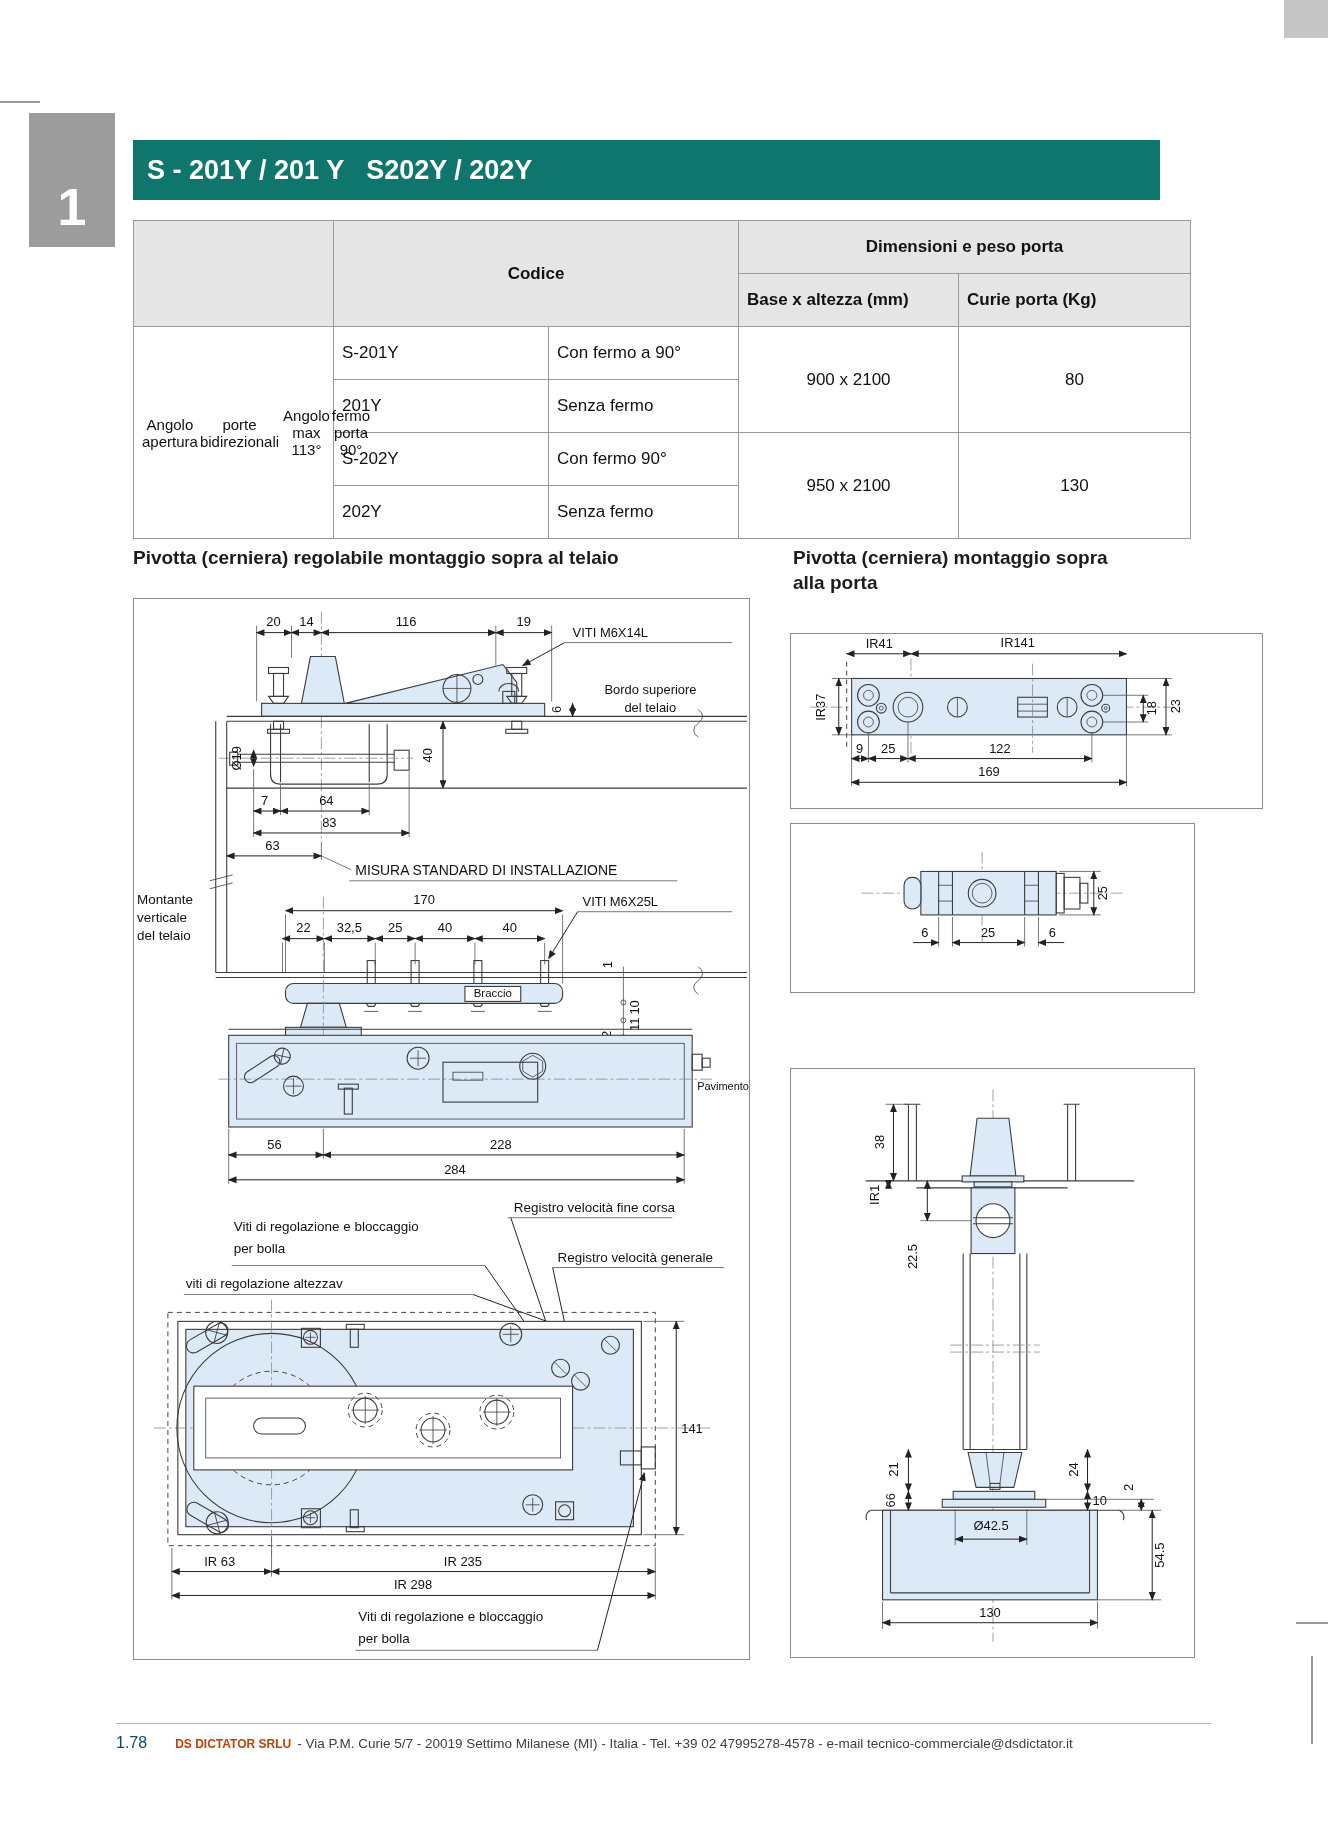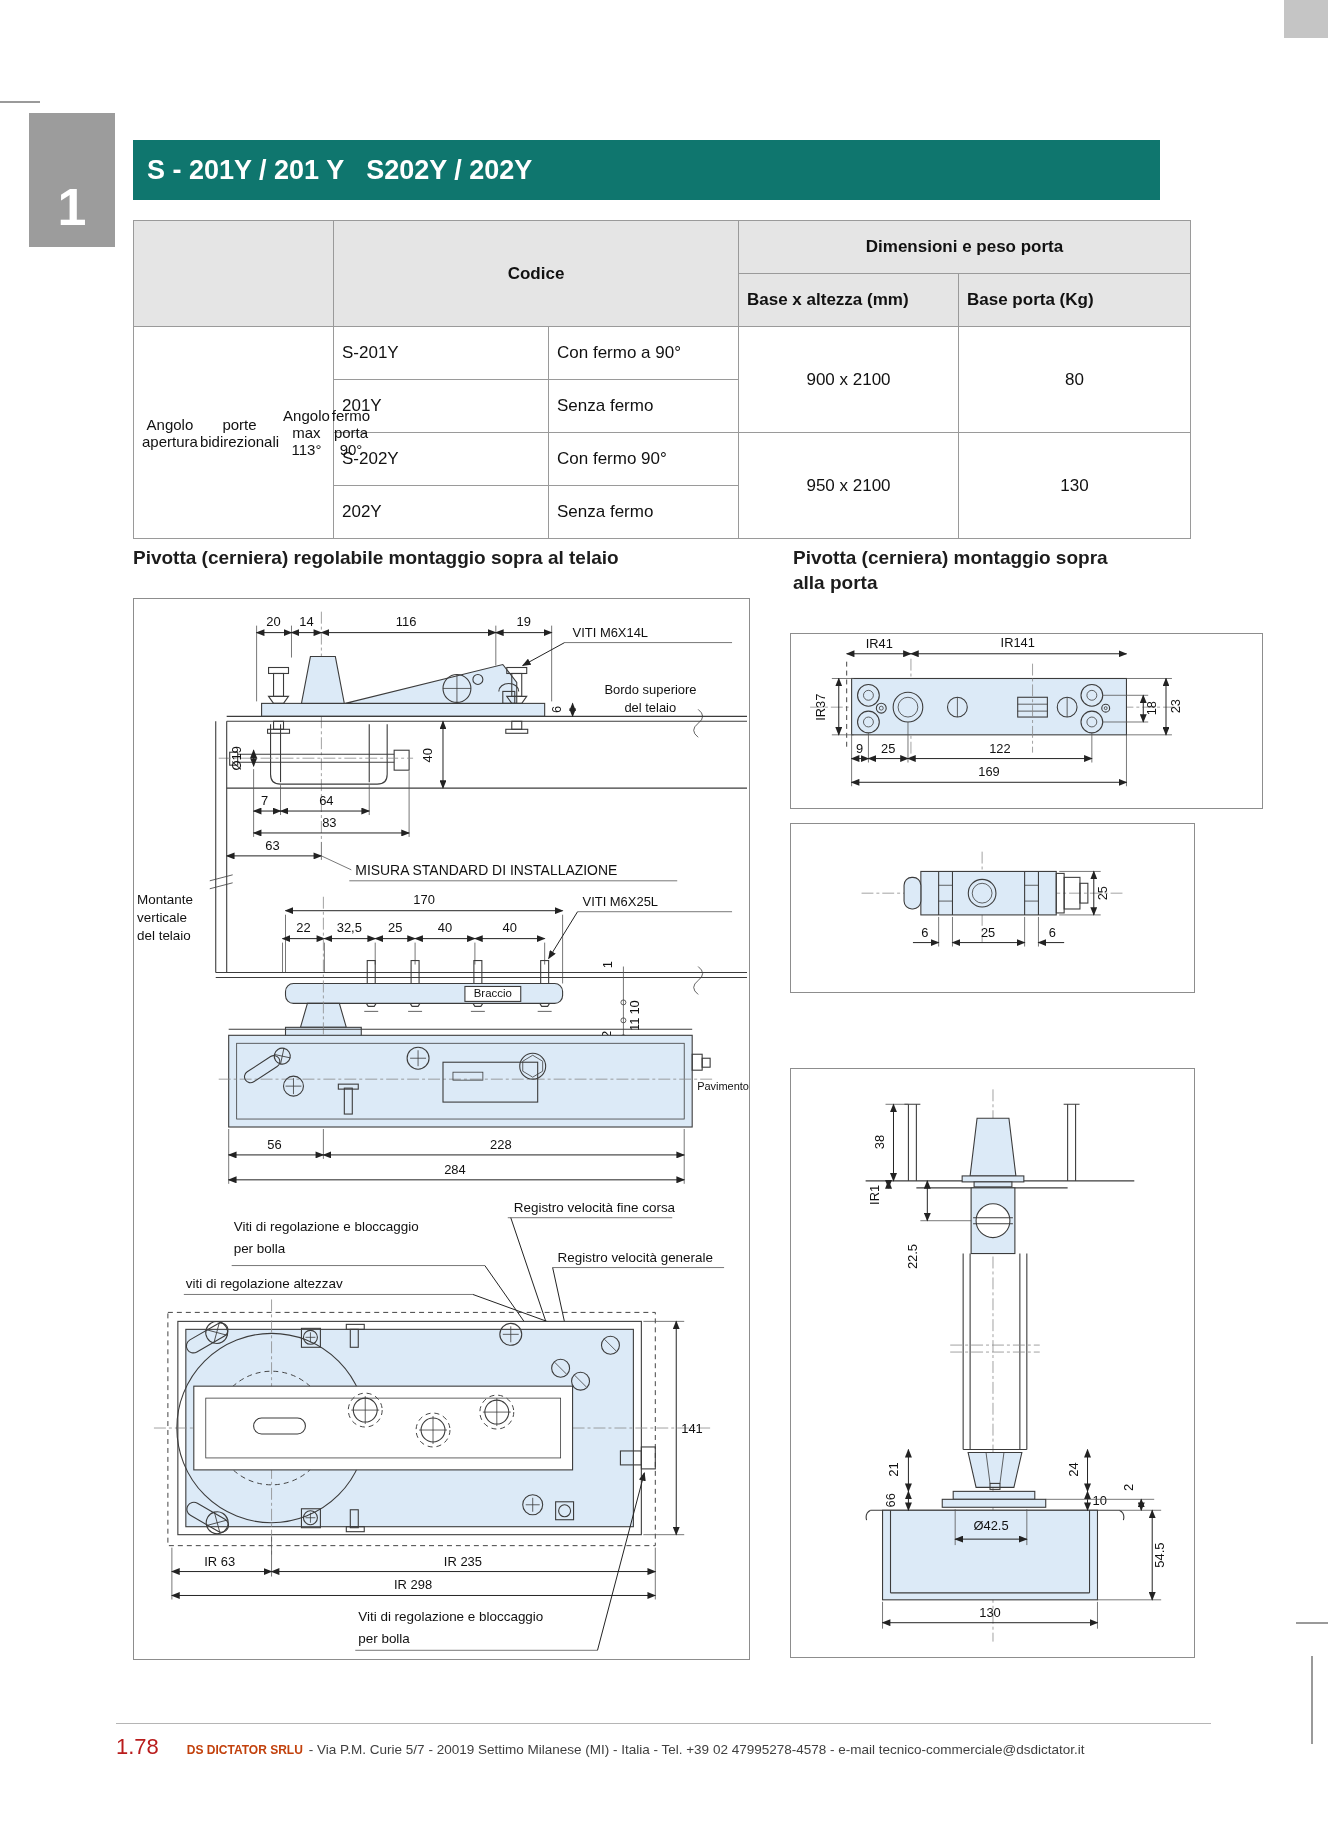--- a/index.html
+++ b/index.html
@@ -21,21 +21,21 @@
   td.code{text-align:left;padding-left:18px;height:51px;}
   td.desc{text-align:left;padding-left:12px;margin-left:40px;}
   td.num{text-align:center;}
   td.angolo{text-align:center;font-size:15px;vertical-align:middle;}
   .angolo-in{display:flex;flex-direction:row;align-items:center;gap:2px;}
   .heading{position:absolute;font-size:19px;font-weight:bold;color:#1c1c1c;line-height:25px;}
   .box{position:absolute;border:1px solid #8d8d8d;background:#fff;box-sizing:border-box;}
   .footer-rule{position:absolute;left:116px;top:1723px;width:1095px;height:1px;background:#b5b5b5;}
   .footer{position:absolute;left:116px;top:1734px;width:1100px;display:flex;
           align-items:baseline;font-size:13.5px;color:#3f3f3f;}
-  .fnum{font-size:22px;color:#b91c1c;margin-right:28px;}
+  .fnum{font-size:16px;color:#0c4a6e;margin-right:28px;}
   .fcomp{font-weight:bold;color:#c2410c;margin-right:6px;font-size:12px;}
   svg text{font-family:"Liberation Sans",sans-serif;}
   .d{font-size:13px;fill:#111;text-anchor:middle;}
   .ds{font-size:13px;fill:#111;text-anchor:start;}
   .lb{font-size:13.5px;fill:#111;text-anchor:start;}
   .sm{font-size:11px;fill:#111;text-anchor:start;}
   .dim{stroke:#222;stroke-width:1;fill:none;}
   .ext{stroke:#555;stroke-width:0.8;fill:none;}
   .cl{stroke:#8a8a8a;stroke-width:0.8;fill:none;stroke-dasharray:12 3 3 3;}
   .dsh{stroke:#444;stroke-width:1;fill:none;stroke-dasharray:5 4;}
@@ -66,21 +66,21 @@
         <col style="width:232px">
       </colgroup>
     <tbody>
         <tr style="height:47px">
       <th rowspan="2"></th>
       <th colspan="2" rowspan="2" class="hc">Codice</th>
       <th colspan="2" class="hc">Dimensioni e peso porta</th>
     </tr>
     <tr style="height:40px">
       <th class="hl">Base x altezza (mm)</th>
-      <th class="hl">Base porta (Kg)</th>
+      <th class="hl">Curie porta (Kg)</th>
     </tr>
     <tr style="height:51px">
       <td rowspan="4" class="angolo">
         <div class="angolo-in">
           <span>Angolo apertura</span>
           <span>porte bidirezionali</span>
           <svg width="110" height="96">
             <rect class="ln" x="2" y="41" width="10" height="12"></rect>
             <rect class="ln" x="98" y="41" width="10" height="12"></rect>
             <rect class="ln" x="12" y="43" width="86" height="8"></rect>

